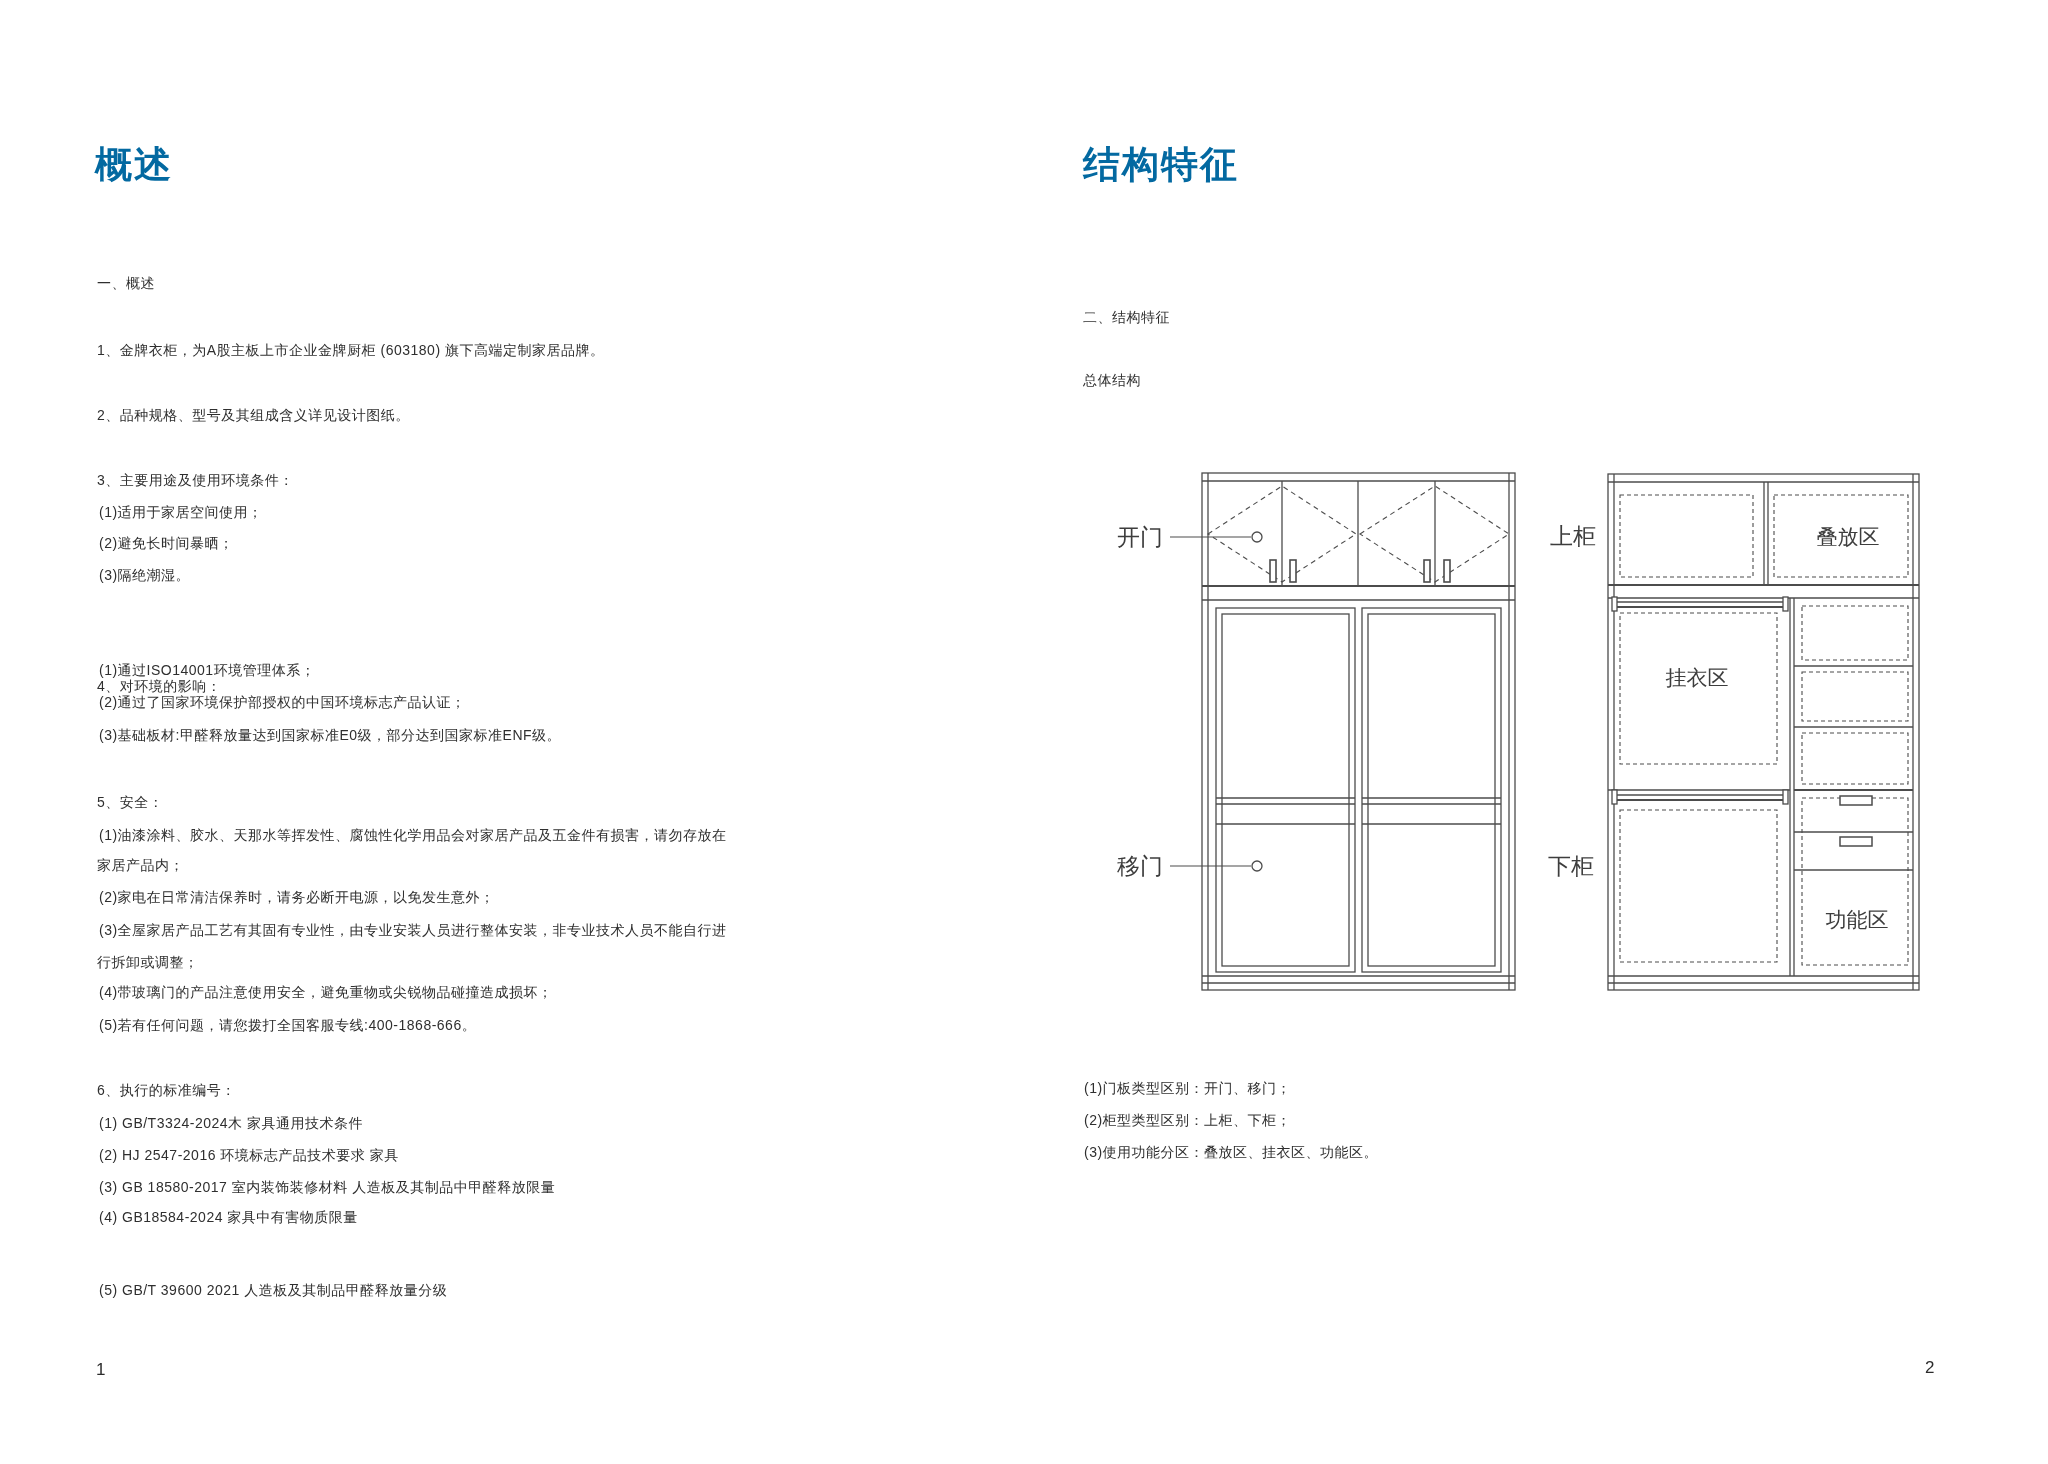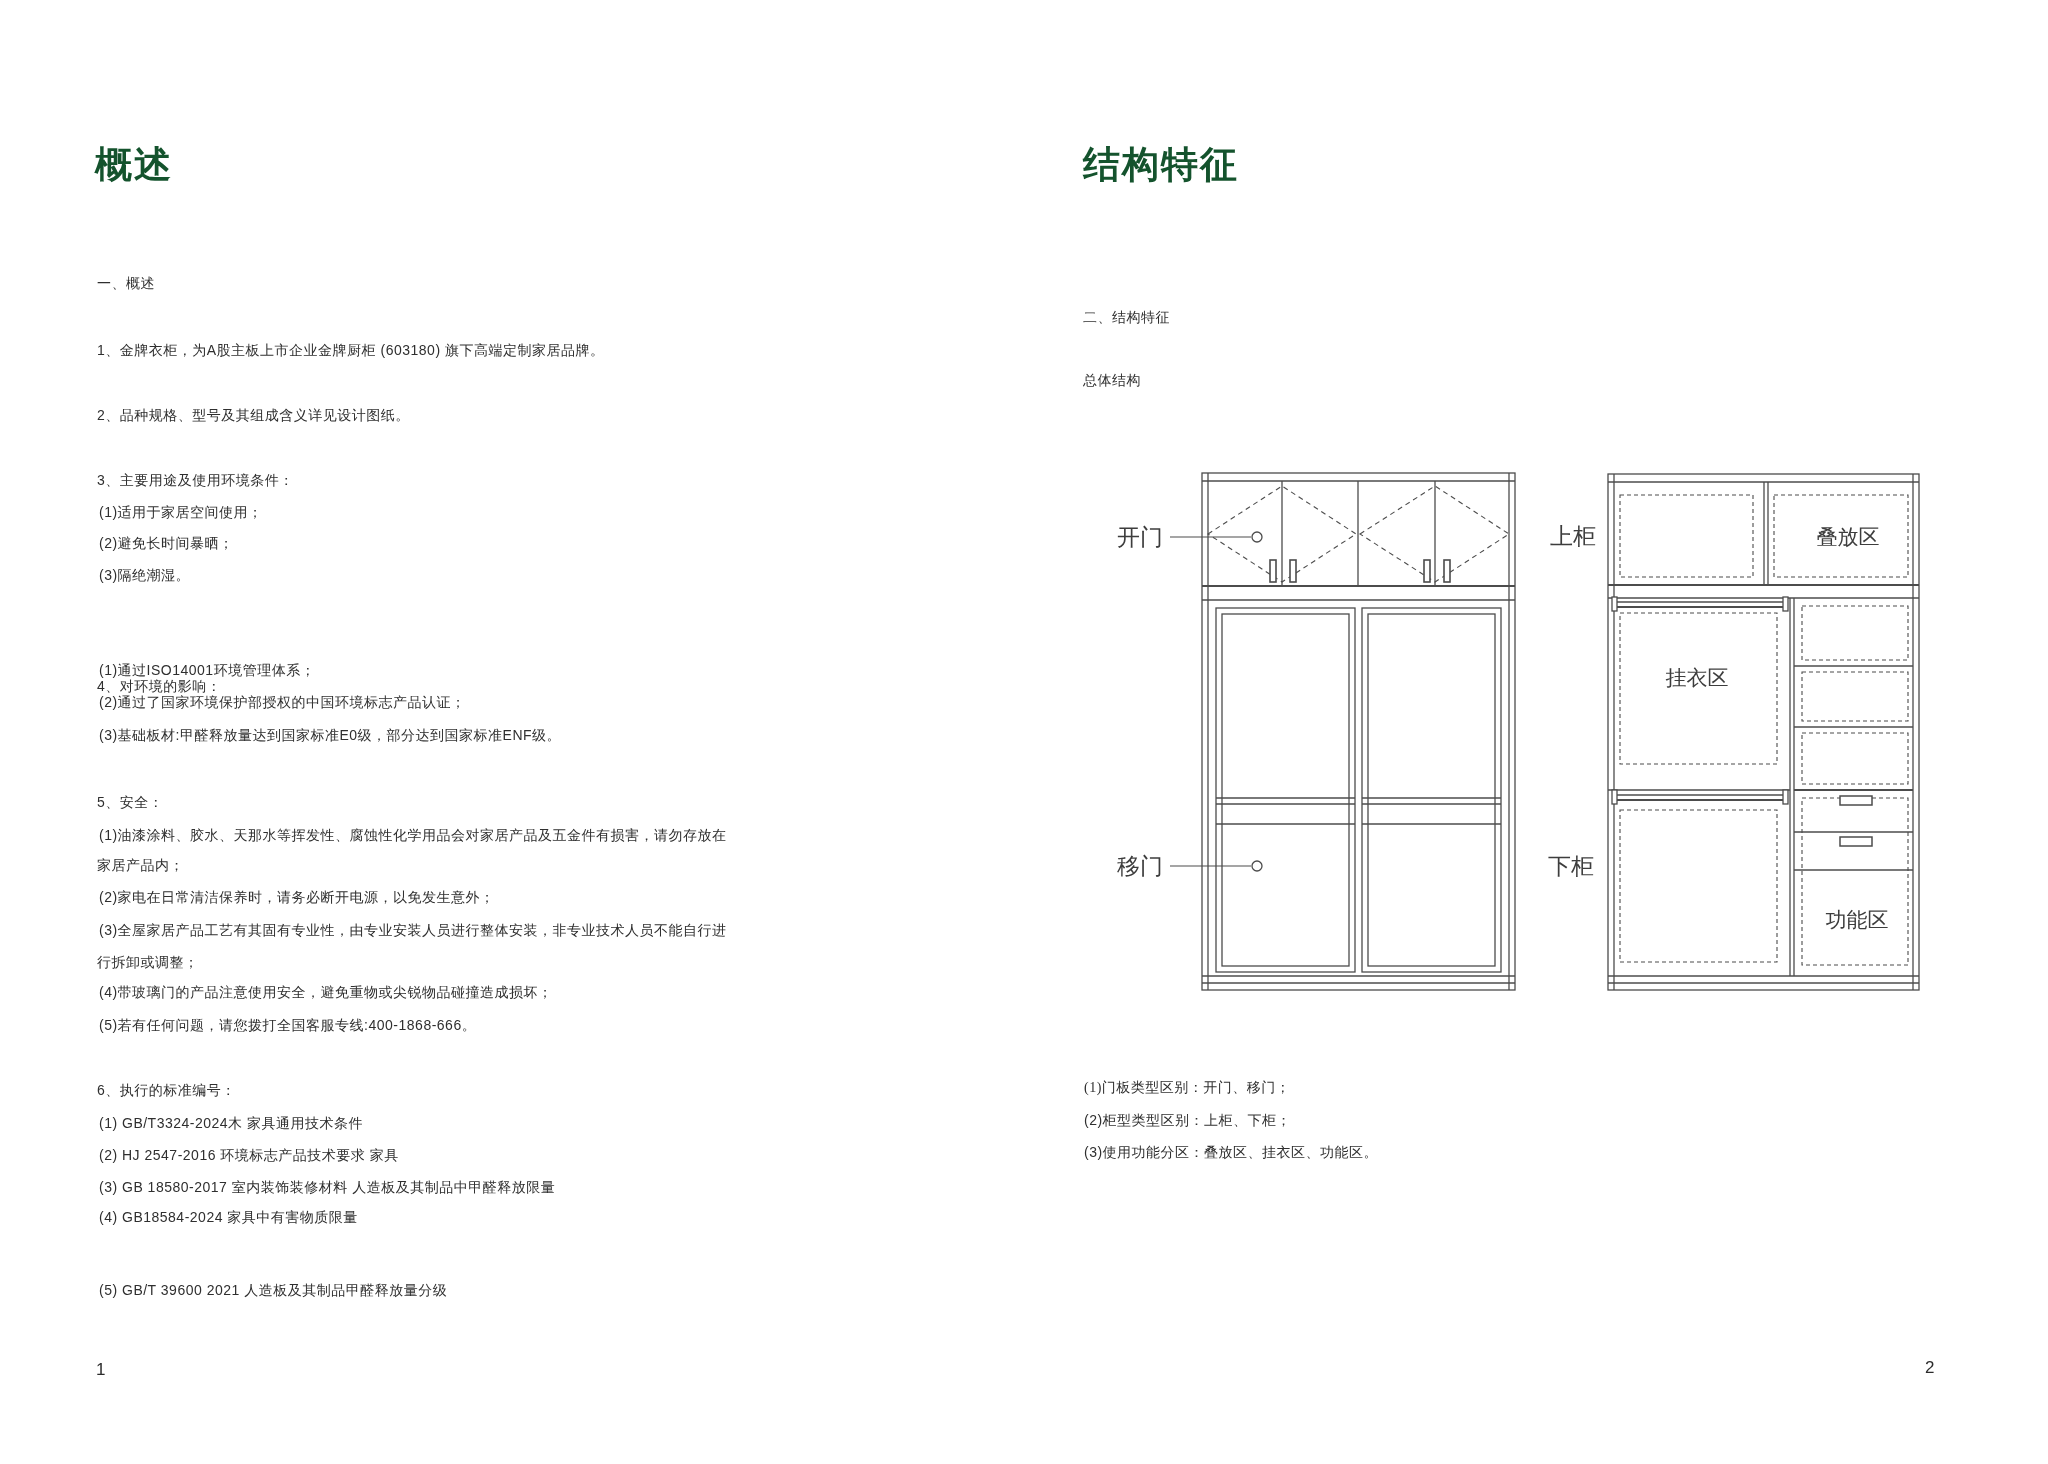--- a/index.html
+++ b/index.html
@@ -2,21 +2,21 @@
 <html><head>
 <meta charset="utf-8">
 <style>
   html,body{margin:0;padding:0;}
   body{
     width:2048px;height:1464px;position:relative;background:#ffffff;
     font-family:"Liberation Sans","DejaVu Sans",sans-serif;
     overflow:hidden;
   }
   .title{
-    position:absolute;font-size:37px;font-weight:bold;color:#14532d;
+    position:absolute;font-size:37px;font-weight:bold;color:#0369a1;
     letter-spacing:2px;white-space:nowrap;
   }
   .line{
     position:absolute;font-size:14px;line-height:32px;color:#2f2f2f;
     white-space:nowrap;letter-spacing:0.5px;
   }
   .pageno{
     position:absolute;font-size:17px;color:#2c2c2c;
   }
   .diagram-wrap{
@@ -184,17 +184,17 @@
   <text class="dlabel" x="63" y="77" text-anchor="end" dominant-baseline="central">开门</text>
   <text class="dlabel" x="63" y="406" text-anchor="end" dominant-baseline="central">移门</text>
   <text class="dlabel" x="473" y="76" text-anchor="middle" dominant-baseline="central">上柜</text>
   <text class="dlabel" x="471" y="406" text-anchor="middle" dominant-baseline="central">下柜</text>
   <text class="zlabel" x="748" y="76" text-anchor="middle" dominant-baseline="central">叠放区</text>
   <text class="zlabel" x="597" y="217" text-anchor="middle" dominant-baseline="central">挂衣区</text>
   <text class="zlabel" x="757" y="459" text-anchor="middle" dominant-baseline="central">功能区</text>
 </svg>
 </div>
 
-<div class="line" style="left:1084px;top:1072px;font-family:Liberation Serif, serif;">(1)门板类型区别：开门、移门；</div>
+<div class="line" style="left:1084px;top:1072px;">(1)门板类型区别：开门、移门；</div>
 <div class="line" style="left:1084px;top:1104px;">(2)柜型类型区别：上柜、下柜；</div>
 <div class="line" style="left:1084px;top:1136px;">(3)使用功能分区：叠放区、挂衣区、功能区。</div>
 
 <div class="pageno" style="left:1925px;top:1358px;">2</div>
 
 </body></html>

